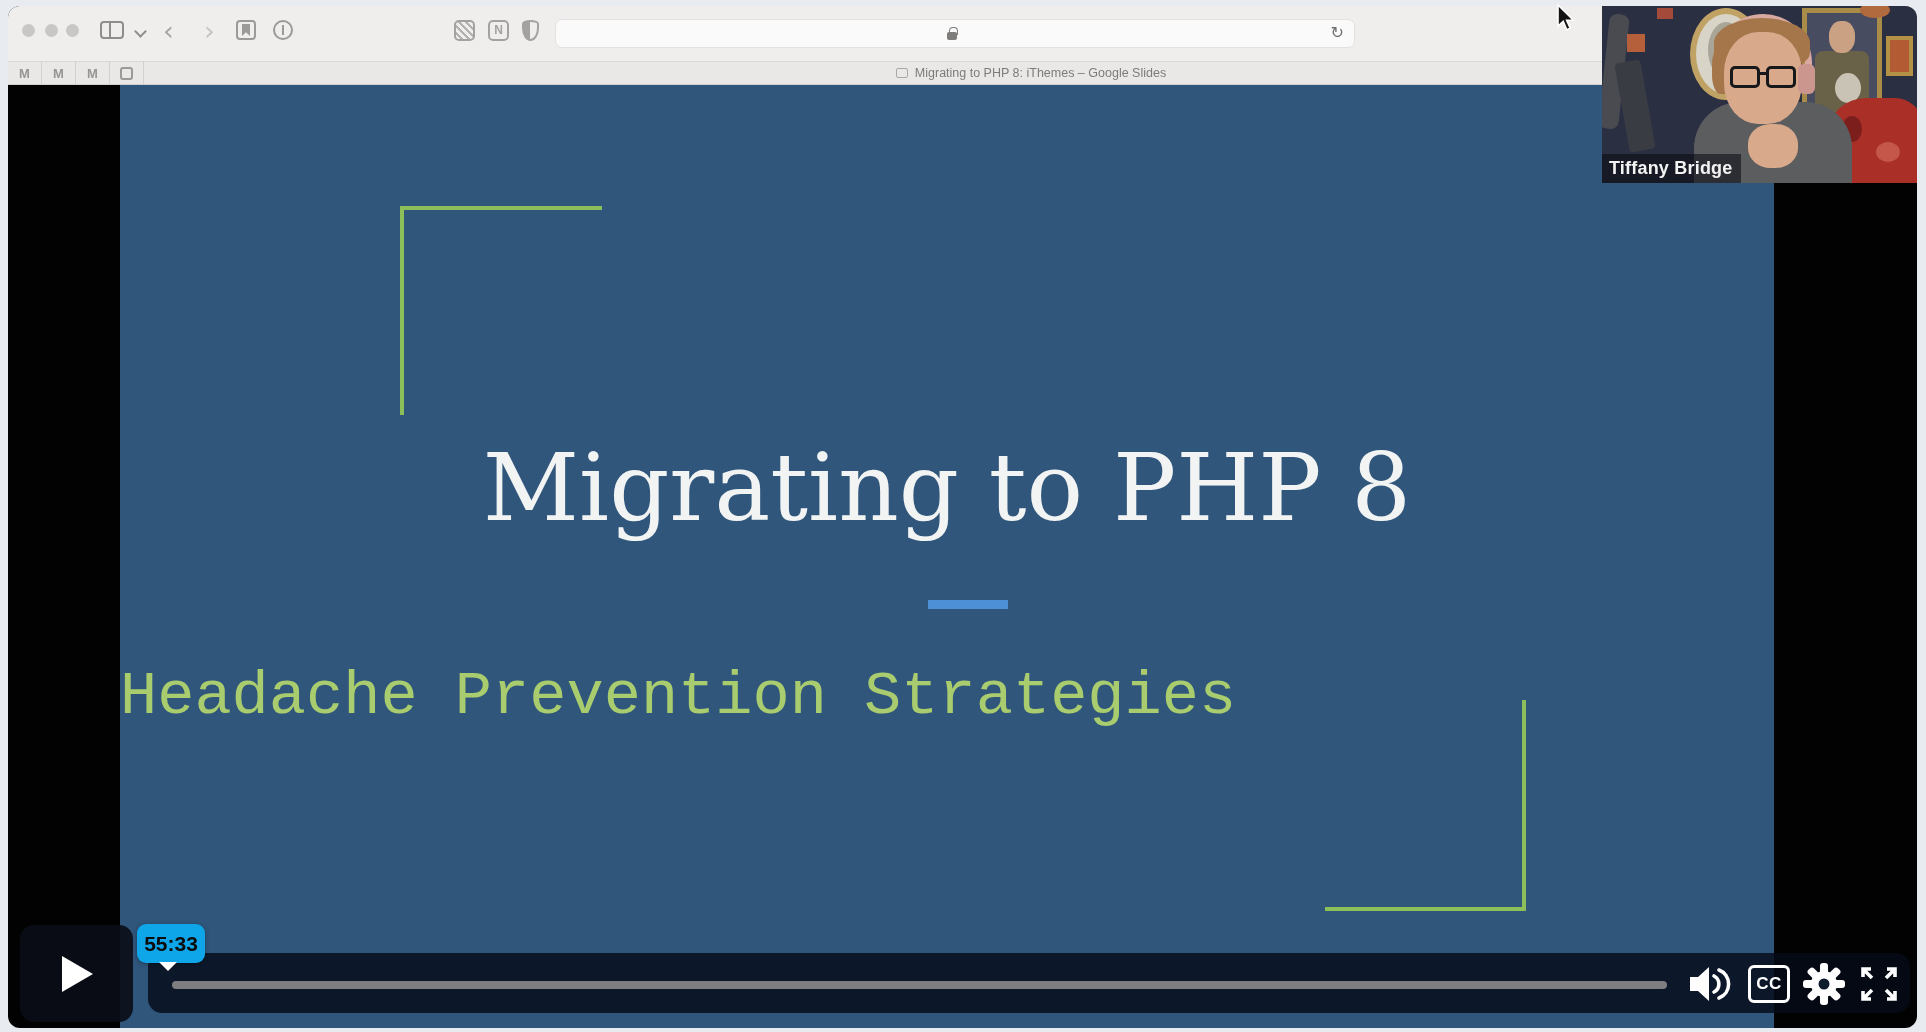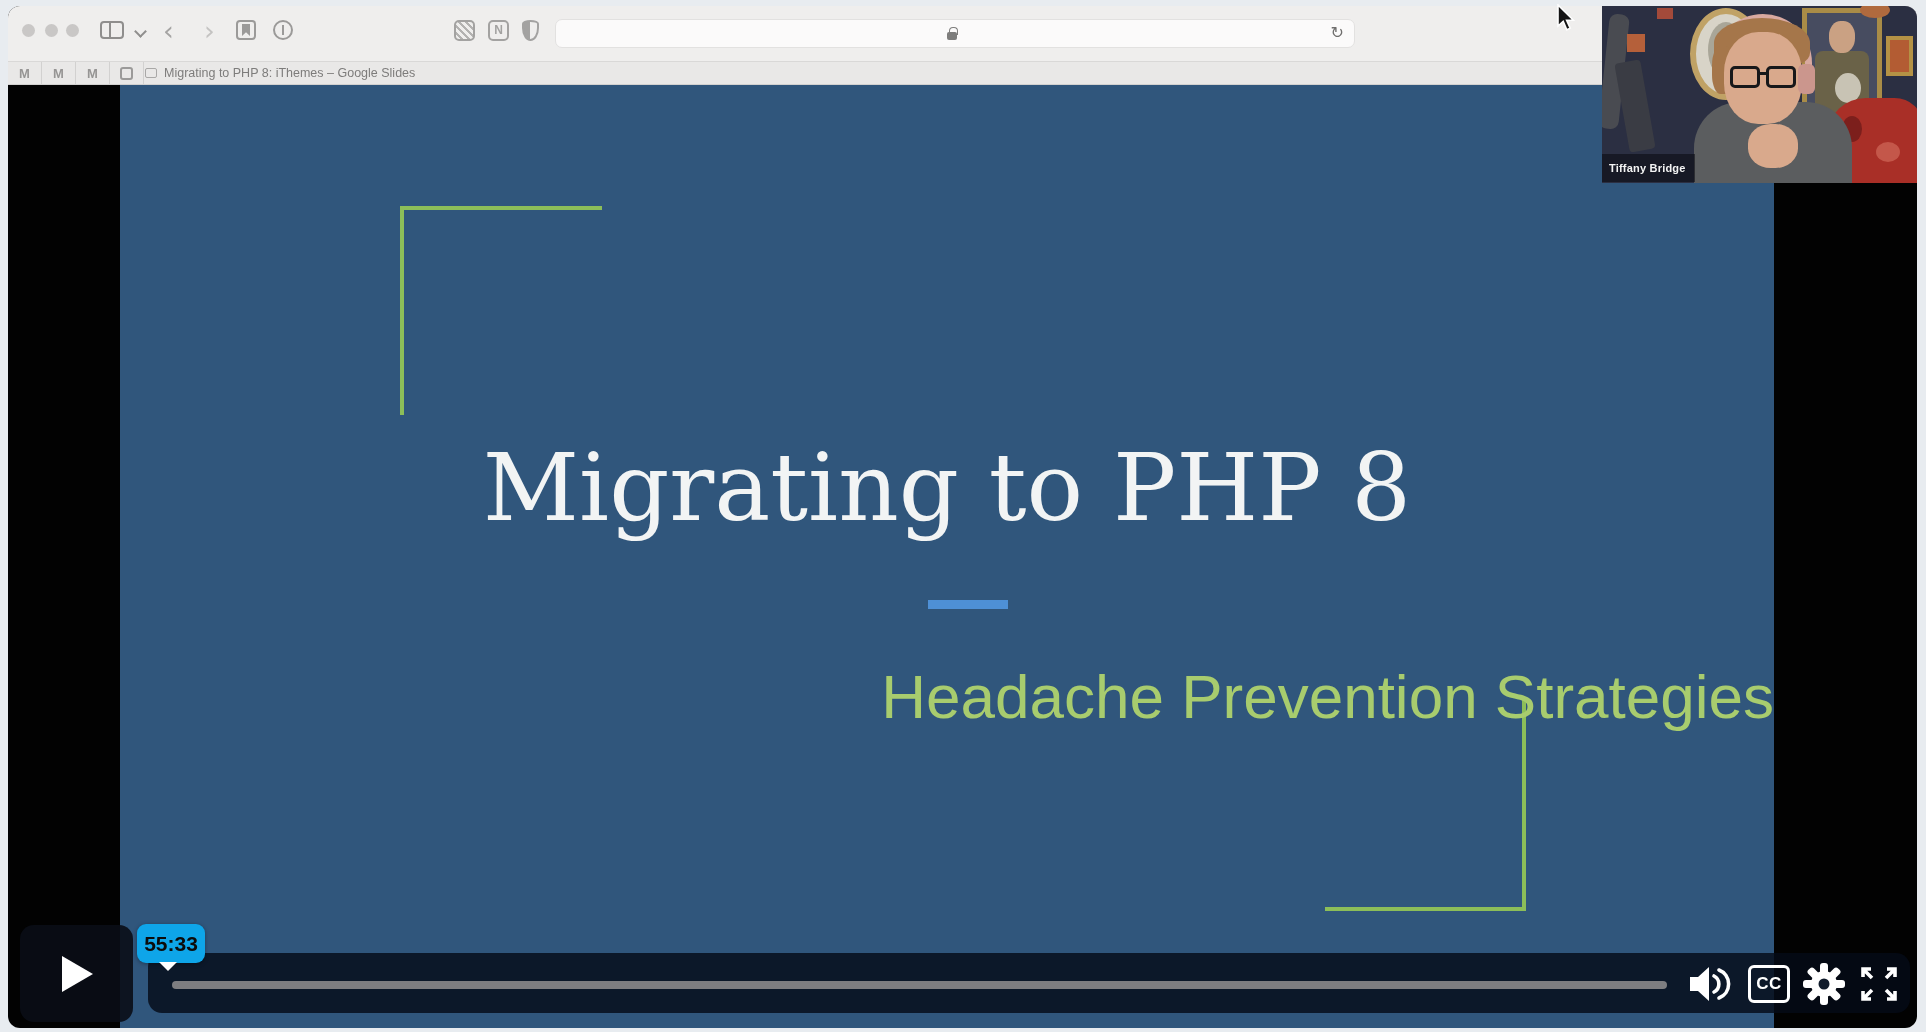--- a/index.html
+++ b/index.html
@@ -54,32 +54,32 @@
                  border:1.8px solid #7e7d7c; border-bottom:none; border-radius:4px 4px 0 0; }
   .reload { position:absolute; right:10px; top:3px; font-size:16px; color:#6f6e6d;
             font-family:"DejaVu Sans", sans-serif; }
 
   .pinned { position:absolute; top:0; height:100%; width:34px; border-right:1px solid #d2d1d0;
             display:flex; align-items:center; justify-content:center;
             color:#969594; font-weight:bold; font-size:13px; }
   .p1{left:0;} .p2{left:34px;} .p3{left:68px;} .p4{left:102px;}
   .pin-ic { width:13px; height:13px; border:2px solid #9b9a99; border-radius:3px; }
   .activetab { position:absolute; left:137px; right:0; top:0; height:100%;
-               display:flex; align-items:center; justify-content:flex-start; gap:7px; }
+               display:flex; align-items:center; justify-content:center; gap:7px; }
   .tabfav { width:12px; height:10px; border:1.5px solid #a9a8a7; border-radius:2px; }
   .tabtitle { font-size:12.5px; color:#7d7c7b; }
 
   
   .slide { position:absolute; left:112px; top:79px; width:1654px; height:943px; background:var(--slide-bg,#30567C); }
   .bkt { position:absolute; background:var(--accent-green,#8CBE59); }
   .slide-title { position:absolute; left:0; top:348px; width:100%; text-align:center;
                  font-family:"DejaVu Serif", serif; font-size:94px; color:#f2f4f4; }
   .divider { position:absolute; left:808px; top:515px; width:80px; height:9px; background:var(--divider-blue,#4E90D6); }
-  .slide-sub { position:absolute; left:0; top:576px; width:100%; text-align:right;
-               font-family:Liberation Sans, sans-serif; font-size:62px; color:var(--subtitle-green,#A8CC6E); }
+  .slide-sub { position:absolute; left:0; top:576px; width:100%; text-align:left;
+               font-family:Liberation Mono, monospace; font-size:62px; color:var(--subtitle-green,#A8CC6E); }
 
   
   .webcam { position:absolute; left:1594px; top:0; width:315px; height:177px; background:#2b2f42; overflow:hidden; }
   .wc-mic { position:absolute; left:2px; top:8px; width:20px; height:115px; background:#494b51; border-radius:8px; transform:rotate(6deg); }
   .wc-mic2{ position:absolute; left:20px; top:55px; width:26px; height:90px; background:#3a3c44; border-radius:4px; transform:rotate(-10deg); }
   .frame-oval { position:absolute; left:88px; top:2px; width:72px; height:92px; border:6px solid #c0a265;
                 border-radius:50%; background:#d8d4c8; }
   .frame-oval .etch { position:absolute; left:12px; top:8px; width:36px; height:56px; border-radius:50%; background:#a9a698; }
   .frame-rock { position:absolute; left:200px; top:2px; width:80px; height:116px; border:5px solid #a98c47; background:#474c60; }
   .rock-face { position:absolute; left:22px; top:8px; width:26px; height:32px; background:#caa183; border-radius:45%; }
@@ -97,21 +97,21 @@
   .hair { position:absolute; left:112px; top:12px; width:96px; height:50px; background:#a5764a; border-radius:50% 50% 30% 30%; }
   .hair-side { position:absolute; left:110px; top:40px; width:22px; height:48px; background:#a5764a; border-radius:40%; }
   .hp-band { position:absolute; left:112px; top:8px; width:98px; height:62px; border:7px solid #d8a9a0;
              border-bottom:none; border-radius:60px 60px 0 0; }
   .hp-cup { position:absolute; left:196px; top:58px; width:17px; height:30px; background:#cb968d; border-radius:6px; }
   .glass { position:absolute; top:60px; width:30px; height:22px; border:3.5px solid #17181a; border-radius:5px; }
   .gl1 { left:128px; } .gl2 { left:164px; }
   .gl-bridge { position:absolute; left:156px; top:66px; width:10px; height:3px; background:#17181a; }
   .hands { position:absolute; left:146px; top:118px; width:50px; height:44px; background:#d9a98c; border-radius:45%; }
   .namebar { position:absolute; left:0; top:148px; padding:4px 9px 6px 7px; background:rgba(8,8,14,0.55); }
-  .nametext { color:#f3f3f3; font-weight:bold; font-size:11px; letter-spacing:.2px; }
+  .nametext { color:#f3f3f3; font-weight:bold; font-size:18px; letter-spacing:.2px; }
 
   
   .play-bg { position:absolute; left:12px; top:919px; width:113px; height:97px;
              background:rgba(10,13,22,0.9); border-radius:14px; display:flex; align-items:center; justify-content:center; }
   .ctrlbar { position:absolute; left:140px; top:947px; width:1762px; height:60px;
              background:rgba(5,11,23,0.82); border-radius:14px; }
   .track { position:absolute; left:24px; top:28px; width:1495px; height:8px; background:#7e7e81; border-radius:4px; }
   .tooltip { position:absolute; left:129px; top:918px; width:68px; height:39px; background:#0ea5e9; border-radius:9px;
              display:flex; align-items:center; justify-content:center;
              box-shadow:0 1px 4px rgba(0,0,0,.35); }

